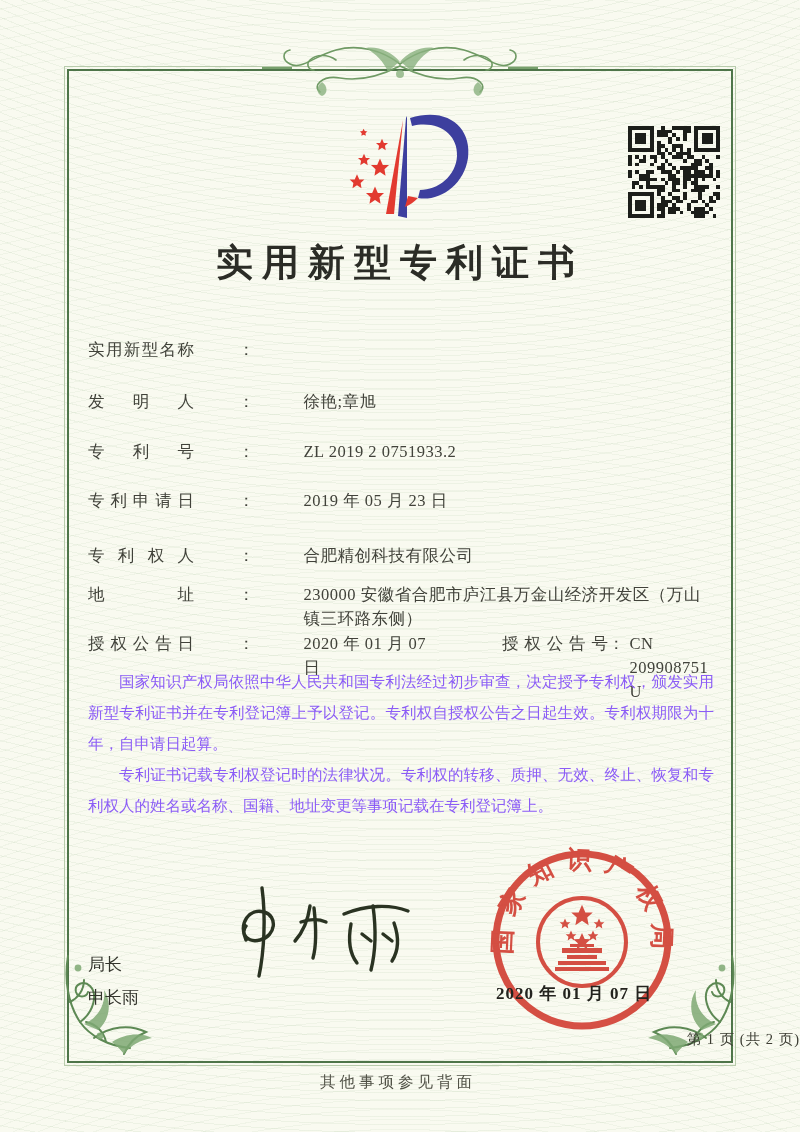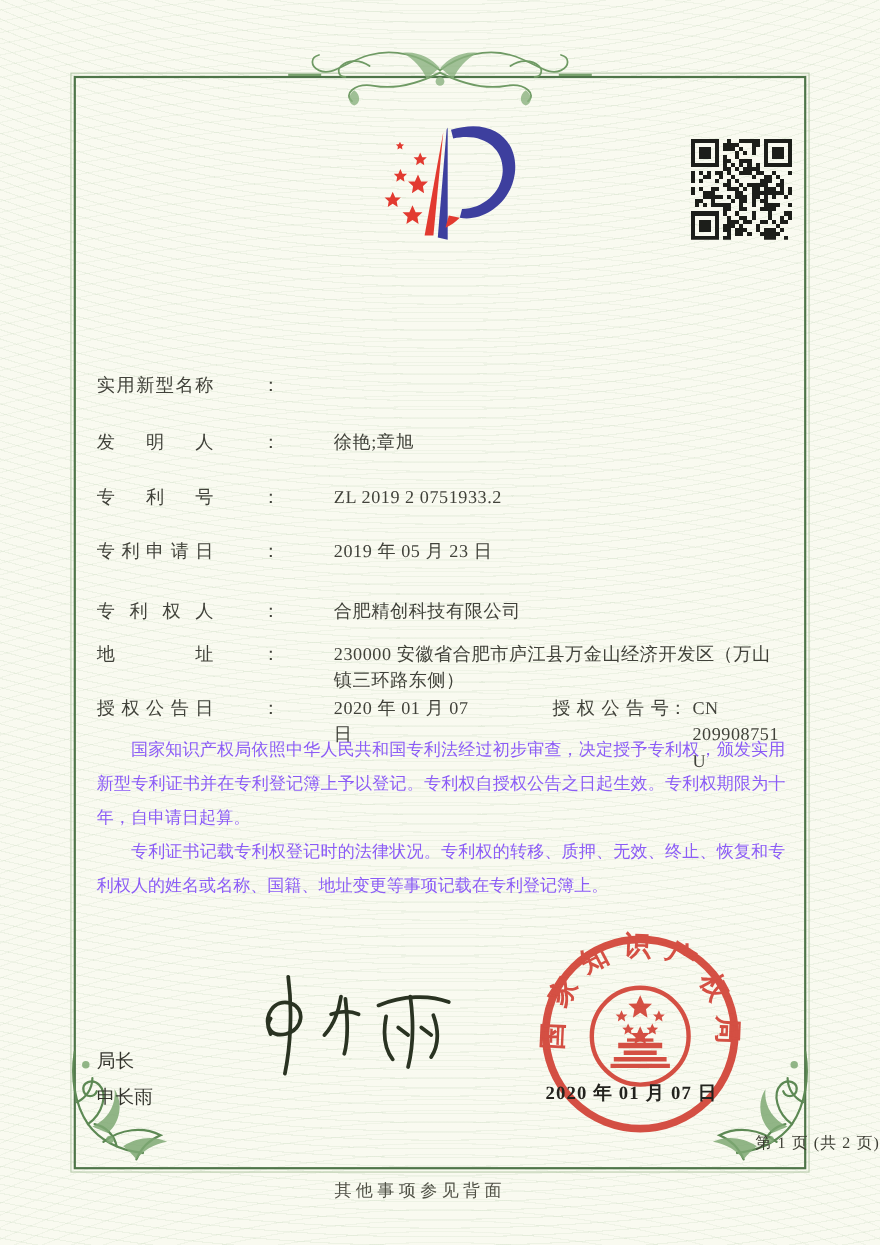--- a/index.html
+++ b/index.html
@@ -54,21 +54,21 @@
   .paragraphs p{margin:0;text-indent:2em;}
   .signer{left:88px;top:916px;font-size:17px;color:#33342c;line-height:33px;margin-top:32px;}
   .signature-svg{left:218px;top:878px;}
   .seal{left:488px;top:846px;width:188px;height:188px;}
   .seal svg{position:absolute;inset:0;}
   .seal-date{
     position:absolute;left:8px;top:136px;width:180px;
     font-size:17px;font-weight:600;color:#23231e;letter-spacing:1px;white-space:nowrap;
   }
   .page-no{left:0;top:1030px;width:800px;text-align:right;font-size:14.5px;color:#3c3d33;letter-spacing:1px;}
-  .back-note{left:0;top:1072px;width:764px;text-align:center;font-size:15.5px;letter-spacing:4px;color:#50514612;color:#505146;}
+  .back-note{left:0;top:1072px;width:764px;text-align:center;font-size:15.5px;letter-spacing:4px;color:#50514612;color:#505146;padding-left:16px;}
   .logo{left:330px;top:102px;}
   .qr{left:628px;top:126px;width:92px;height:92px;}
   .ornament-top{left:262px;top:34px;}
   .corner{width:112px;height:112px;}
   .corner-bl{left:54px;top:946px;}
   .corner-br{left:634px;top:946px;transform:scaleX(-1);}
 </style>
 </head>
 <body>
 
@@ -452,20 +452,21 @@
       <rect x="6" y="23" width="1" height="1" fill="#1c1e1a"></rect>
       <rect x="0" y="24" width="1" height="1" fill="#1c1e1a"></rect>
       <rect x="1" y="24" width="1" height="1" fill="#1c1e1a"></rect>
       <rect x="2" y="24" width="1" height="1" fill="#1c1e1a"></rect>
       <rect x="3" y="24" width="1" height="1" fill="#1c1e1a"></rect>
       <rect x="4" y="24" width="1" height="1" fill="#1c1e1a"></rect>
       <rect x="5" y="24" width="1" height="1" fill="#1c1e1a"></rect>
       <rect x="6" y="24" width="1" height="1" fill="#1c1e1a"></rect>
     </svg>
 
+  <div class="abs title">实用新型专利证书</div>
 
   <div class="abs field-row" style="top:338px">
     <span class="lbl">实用新型名称</span>
       <span class="colon">：</span>
   </div>
   <div class="abs field-row" style="top:390px">
     <span class="lbl">发明人</span>
       <span class="colon">：</span>
     <span class="val">徐艳;章旭</span>
   </div>

